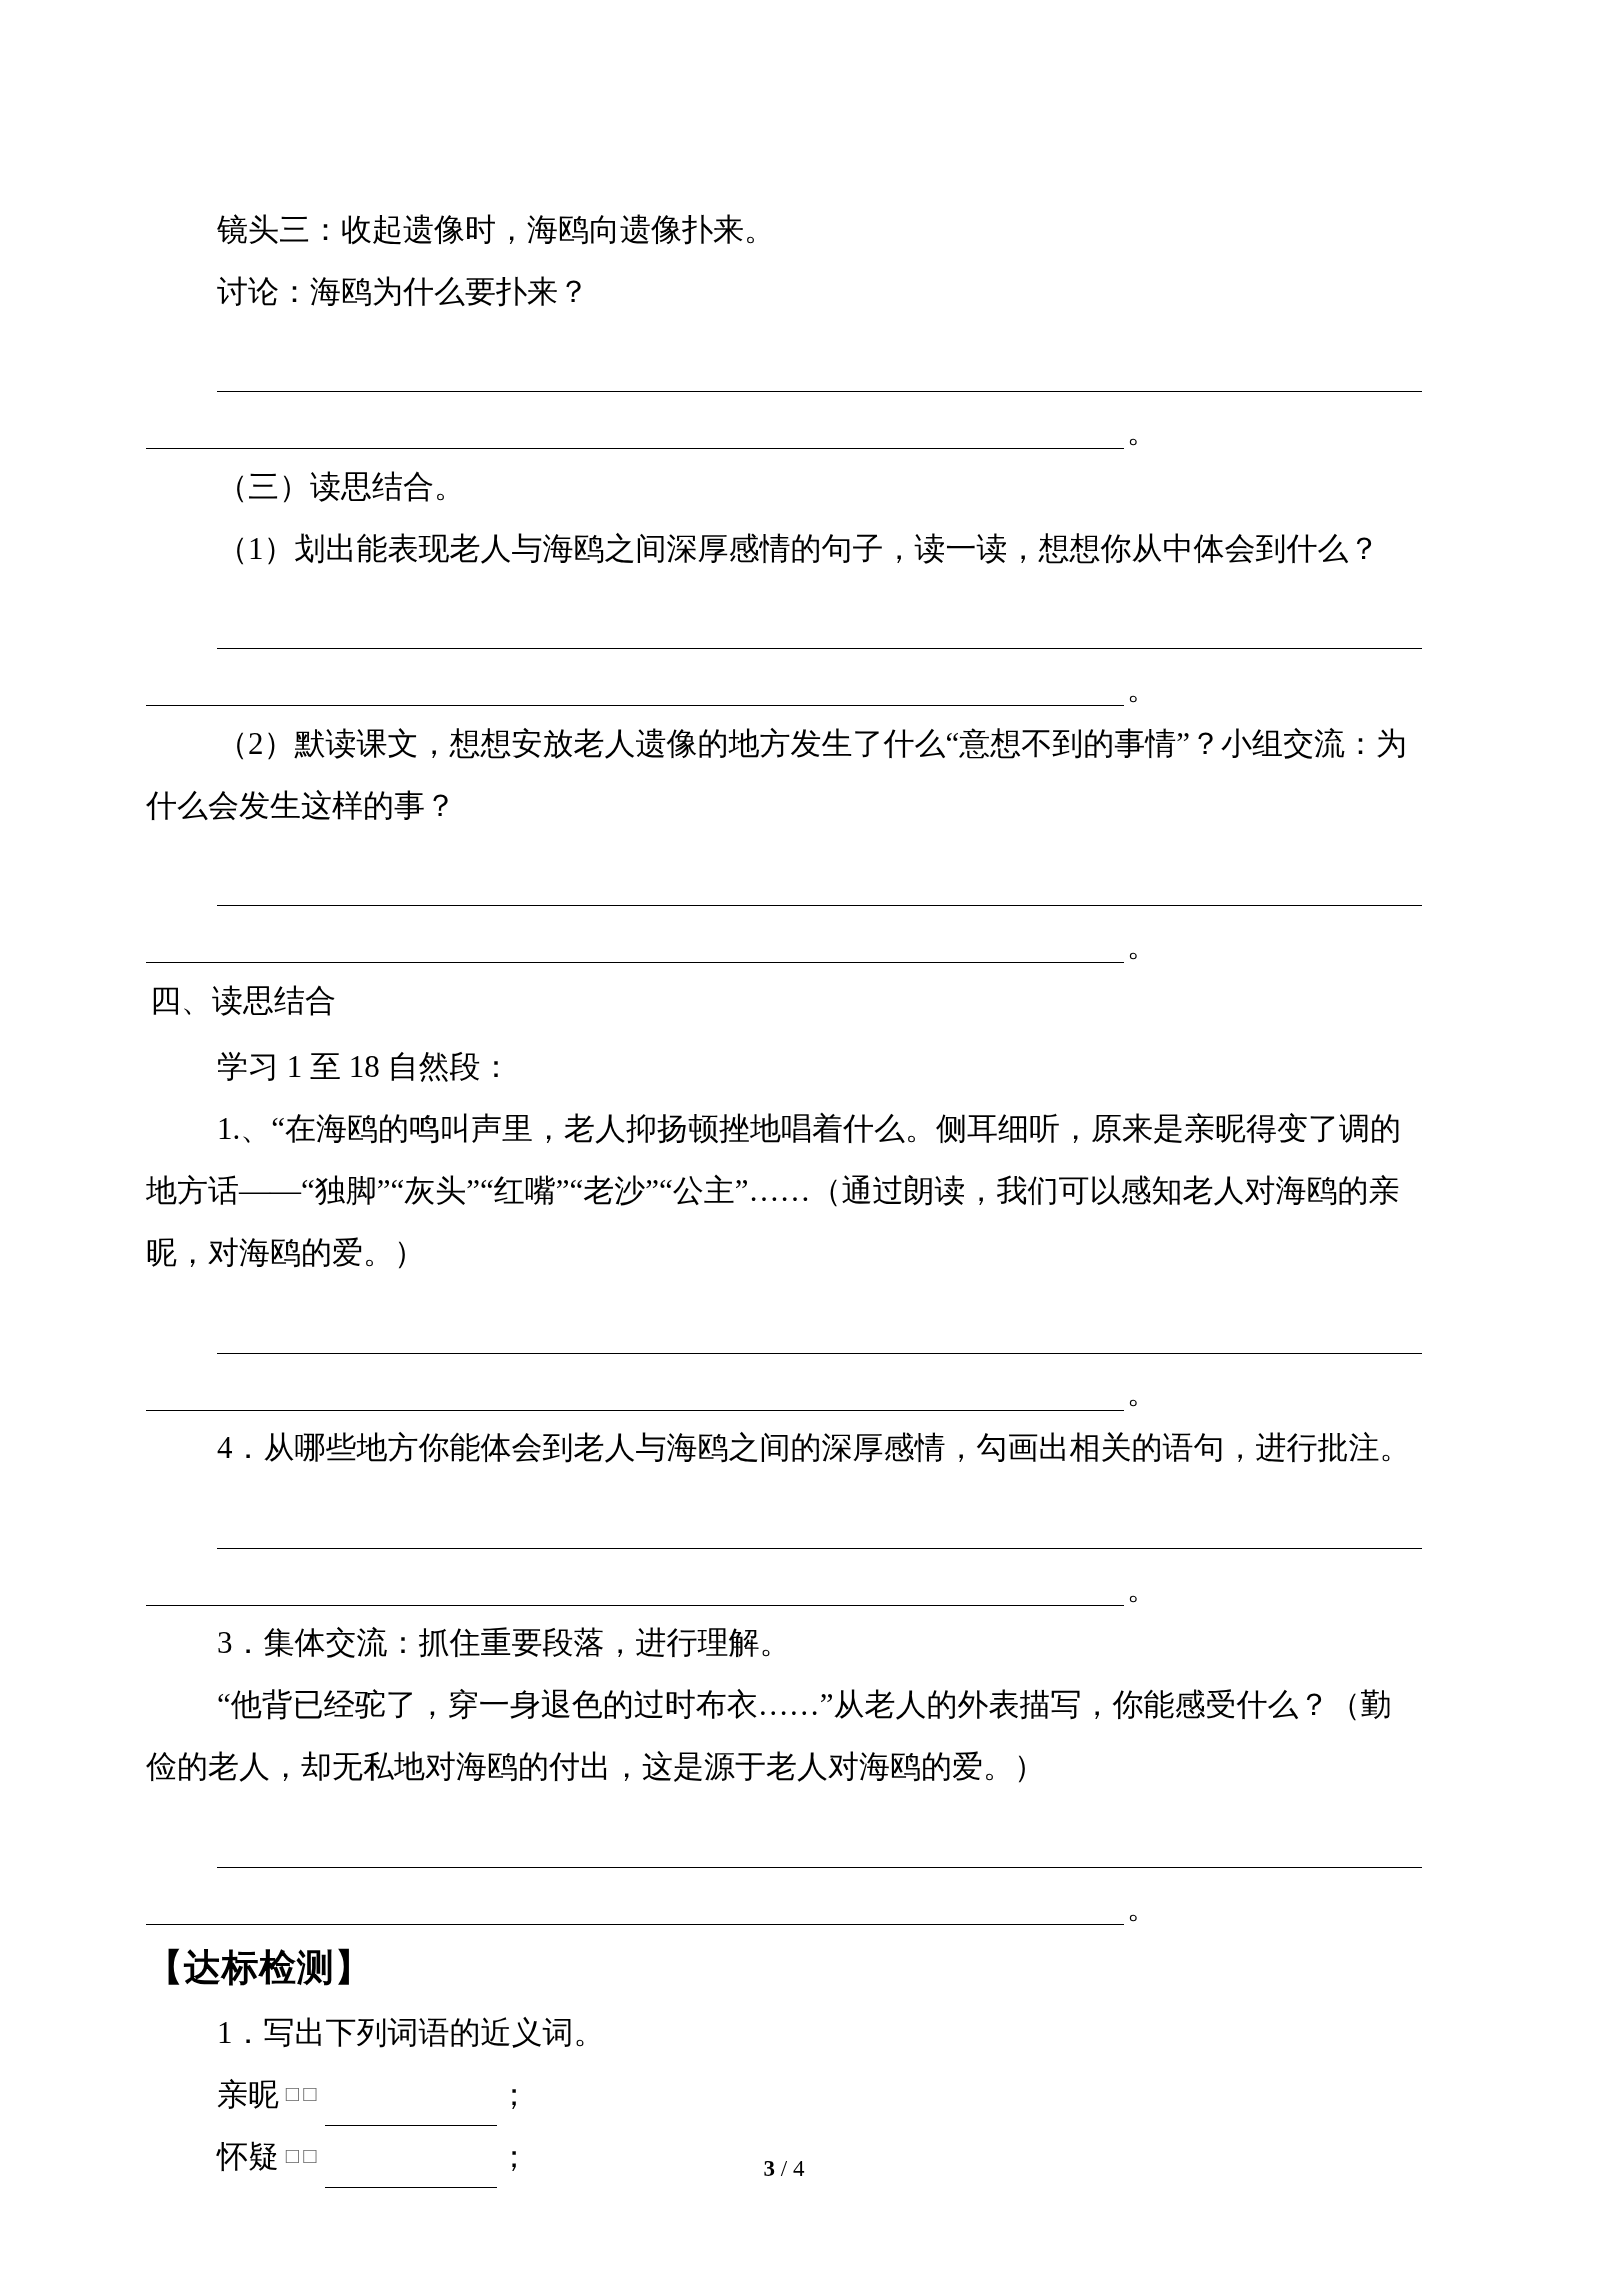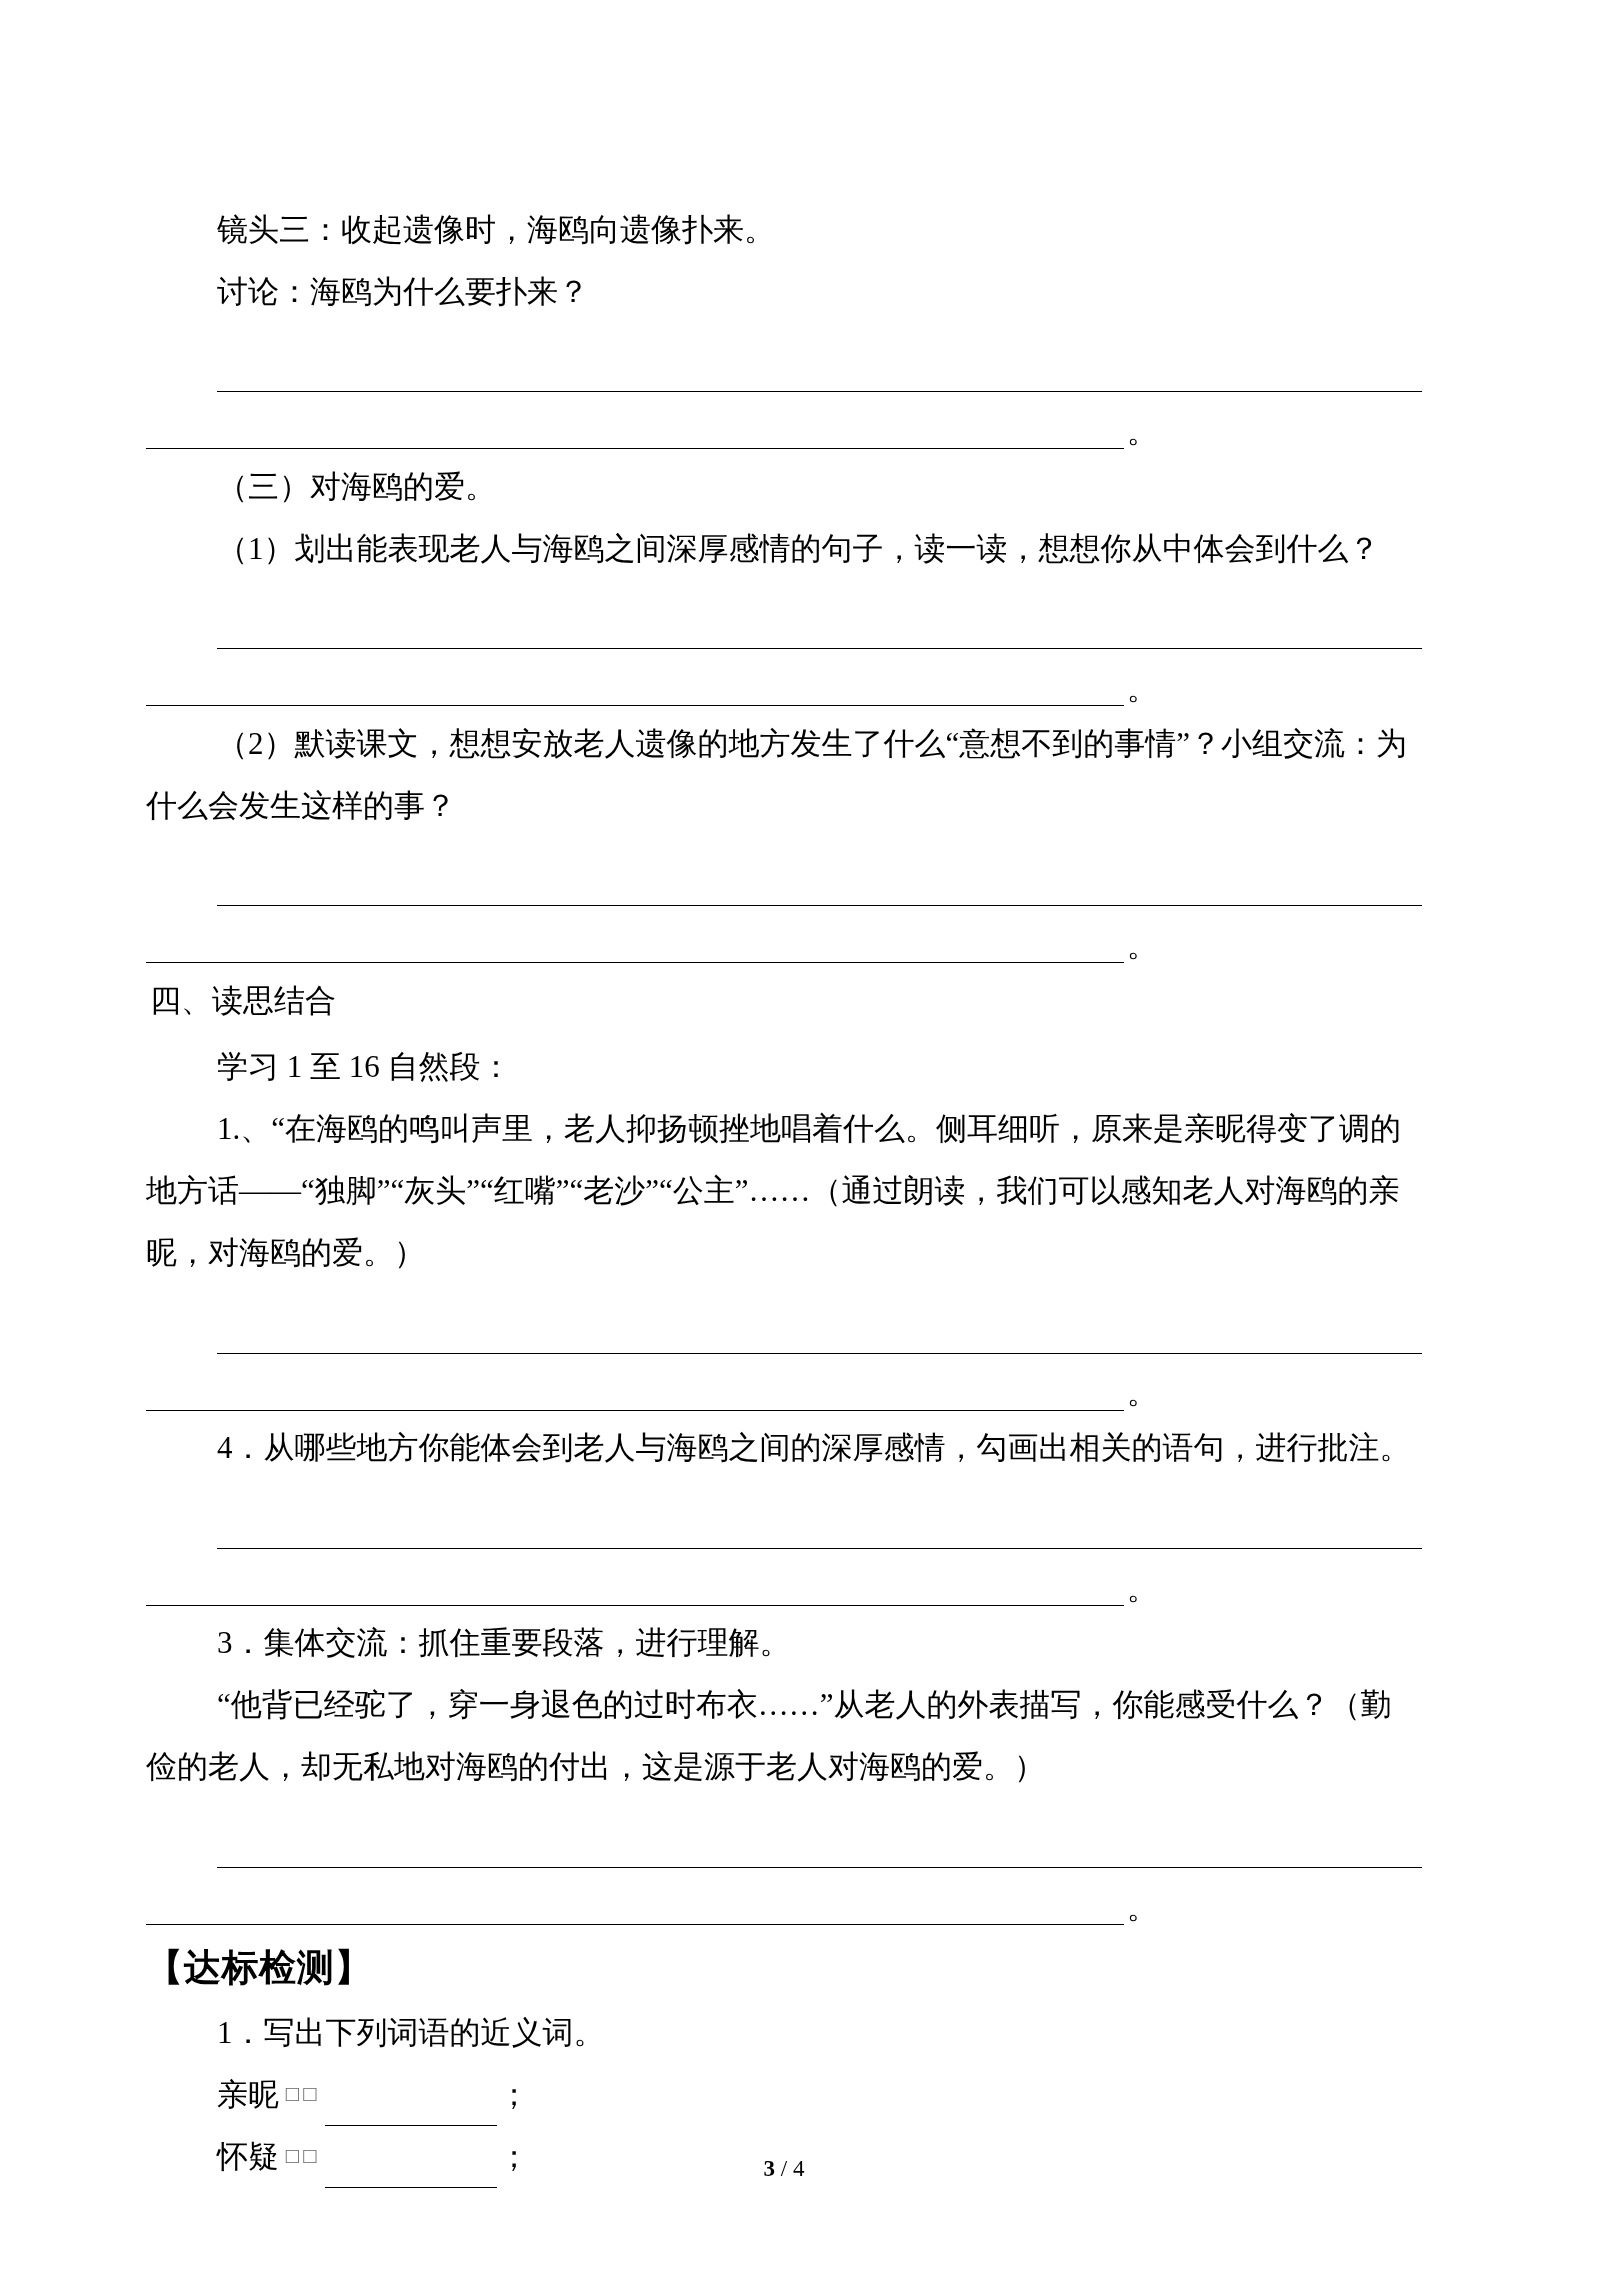--- a/index.html
+++ b/index.html
@@ -97,21 +97,21 @@
   <p class="para indent">讨论：海鸥为什么要扑来？</p>
 
   <div class="blank">
     <div class="line-full"></div>
     <div class="line-row">
       <span class="line-partial"></span>
         <span class="period">。</span>
     </div>
   </div>
 
-  <p class="para indent">（三）对海鸥的爱。</p>
+  <p class="para indent">（三）读思结合。</p>
   <p class="para indent">（1）划出能表现老人与海鸥之间深厚感情的句子，读一读，想想你从中体会到什么？</p>
 
   <div class="blank">
     <div class="line-full"></div>
     <div class="line-row">
       <span class="line-partial"></span>
         <span class="period">。</span>
     </div>
   </div>
 
@@ -119,21 +119,21 @@
 
   <div class="blank">
     <div class="line-full"></div>
     <div class="line-row">
       <span class="line-partial"></span>
         <span class="period">。</span>
     </div>
   </div>
 
   <p class="para h-section">四、读思结合</p>
-  <p class="para indent">学习 1 至 16 自然段：</p>
+  <p class="para indent">学习 1 至 18 自然段：</p>
   <p class="para indent">1.、“在海鸥的鸣叫声里，老人抑扬顿挫地唱着什么。侧耳细听，原来是亲昵得变了调的地方话——“独脚”“灰头”“红嘴”“老沙”“公主”……（通过朗读，我们可以感知老人对海鸥的亲昵，对海鸥的爱。）</p>
 
   <div class="blank">
     <div class="line-full"></div>
     <div class="line-row">
       <span class="line-partial"></span>
         <span class="period">。</span>
     </div>
   </div>
 

